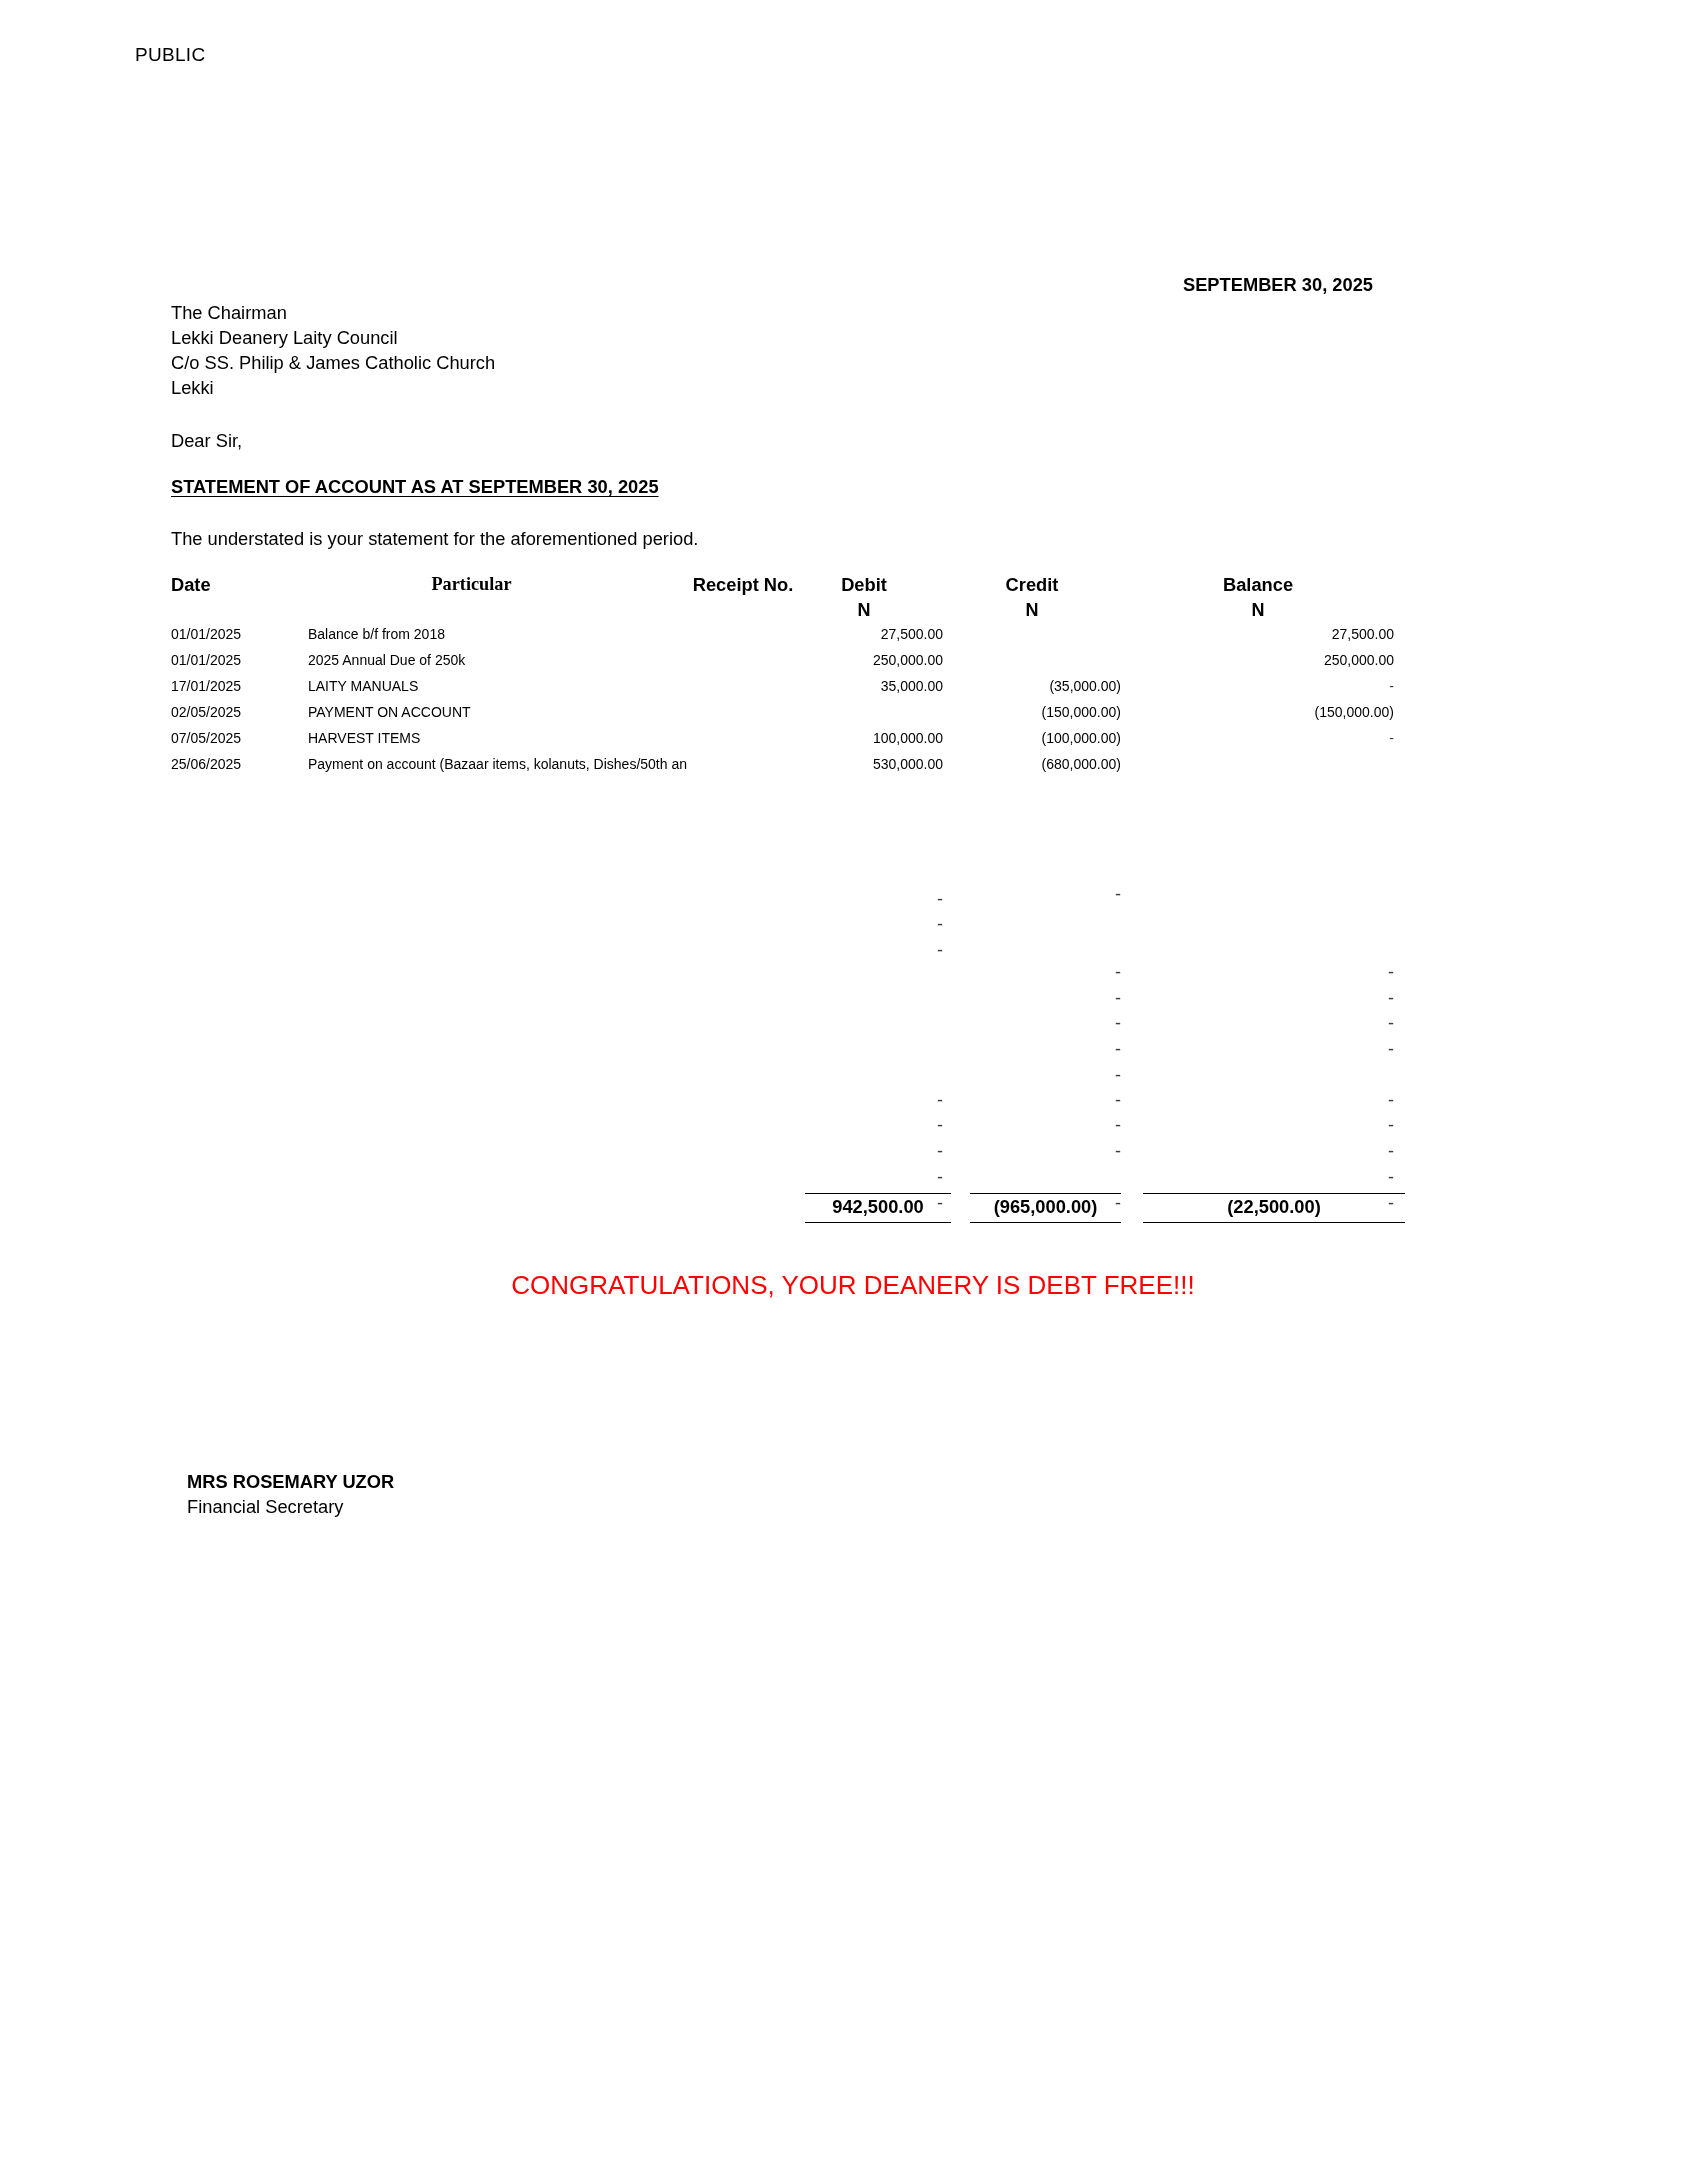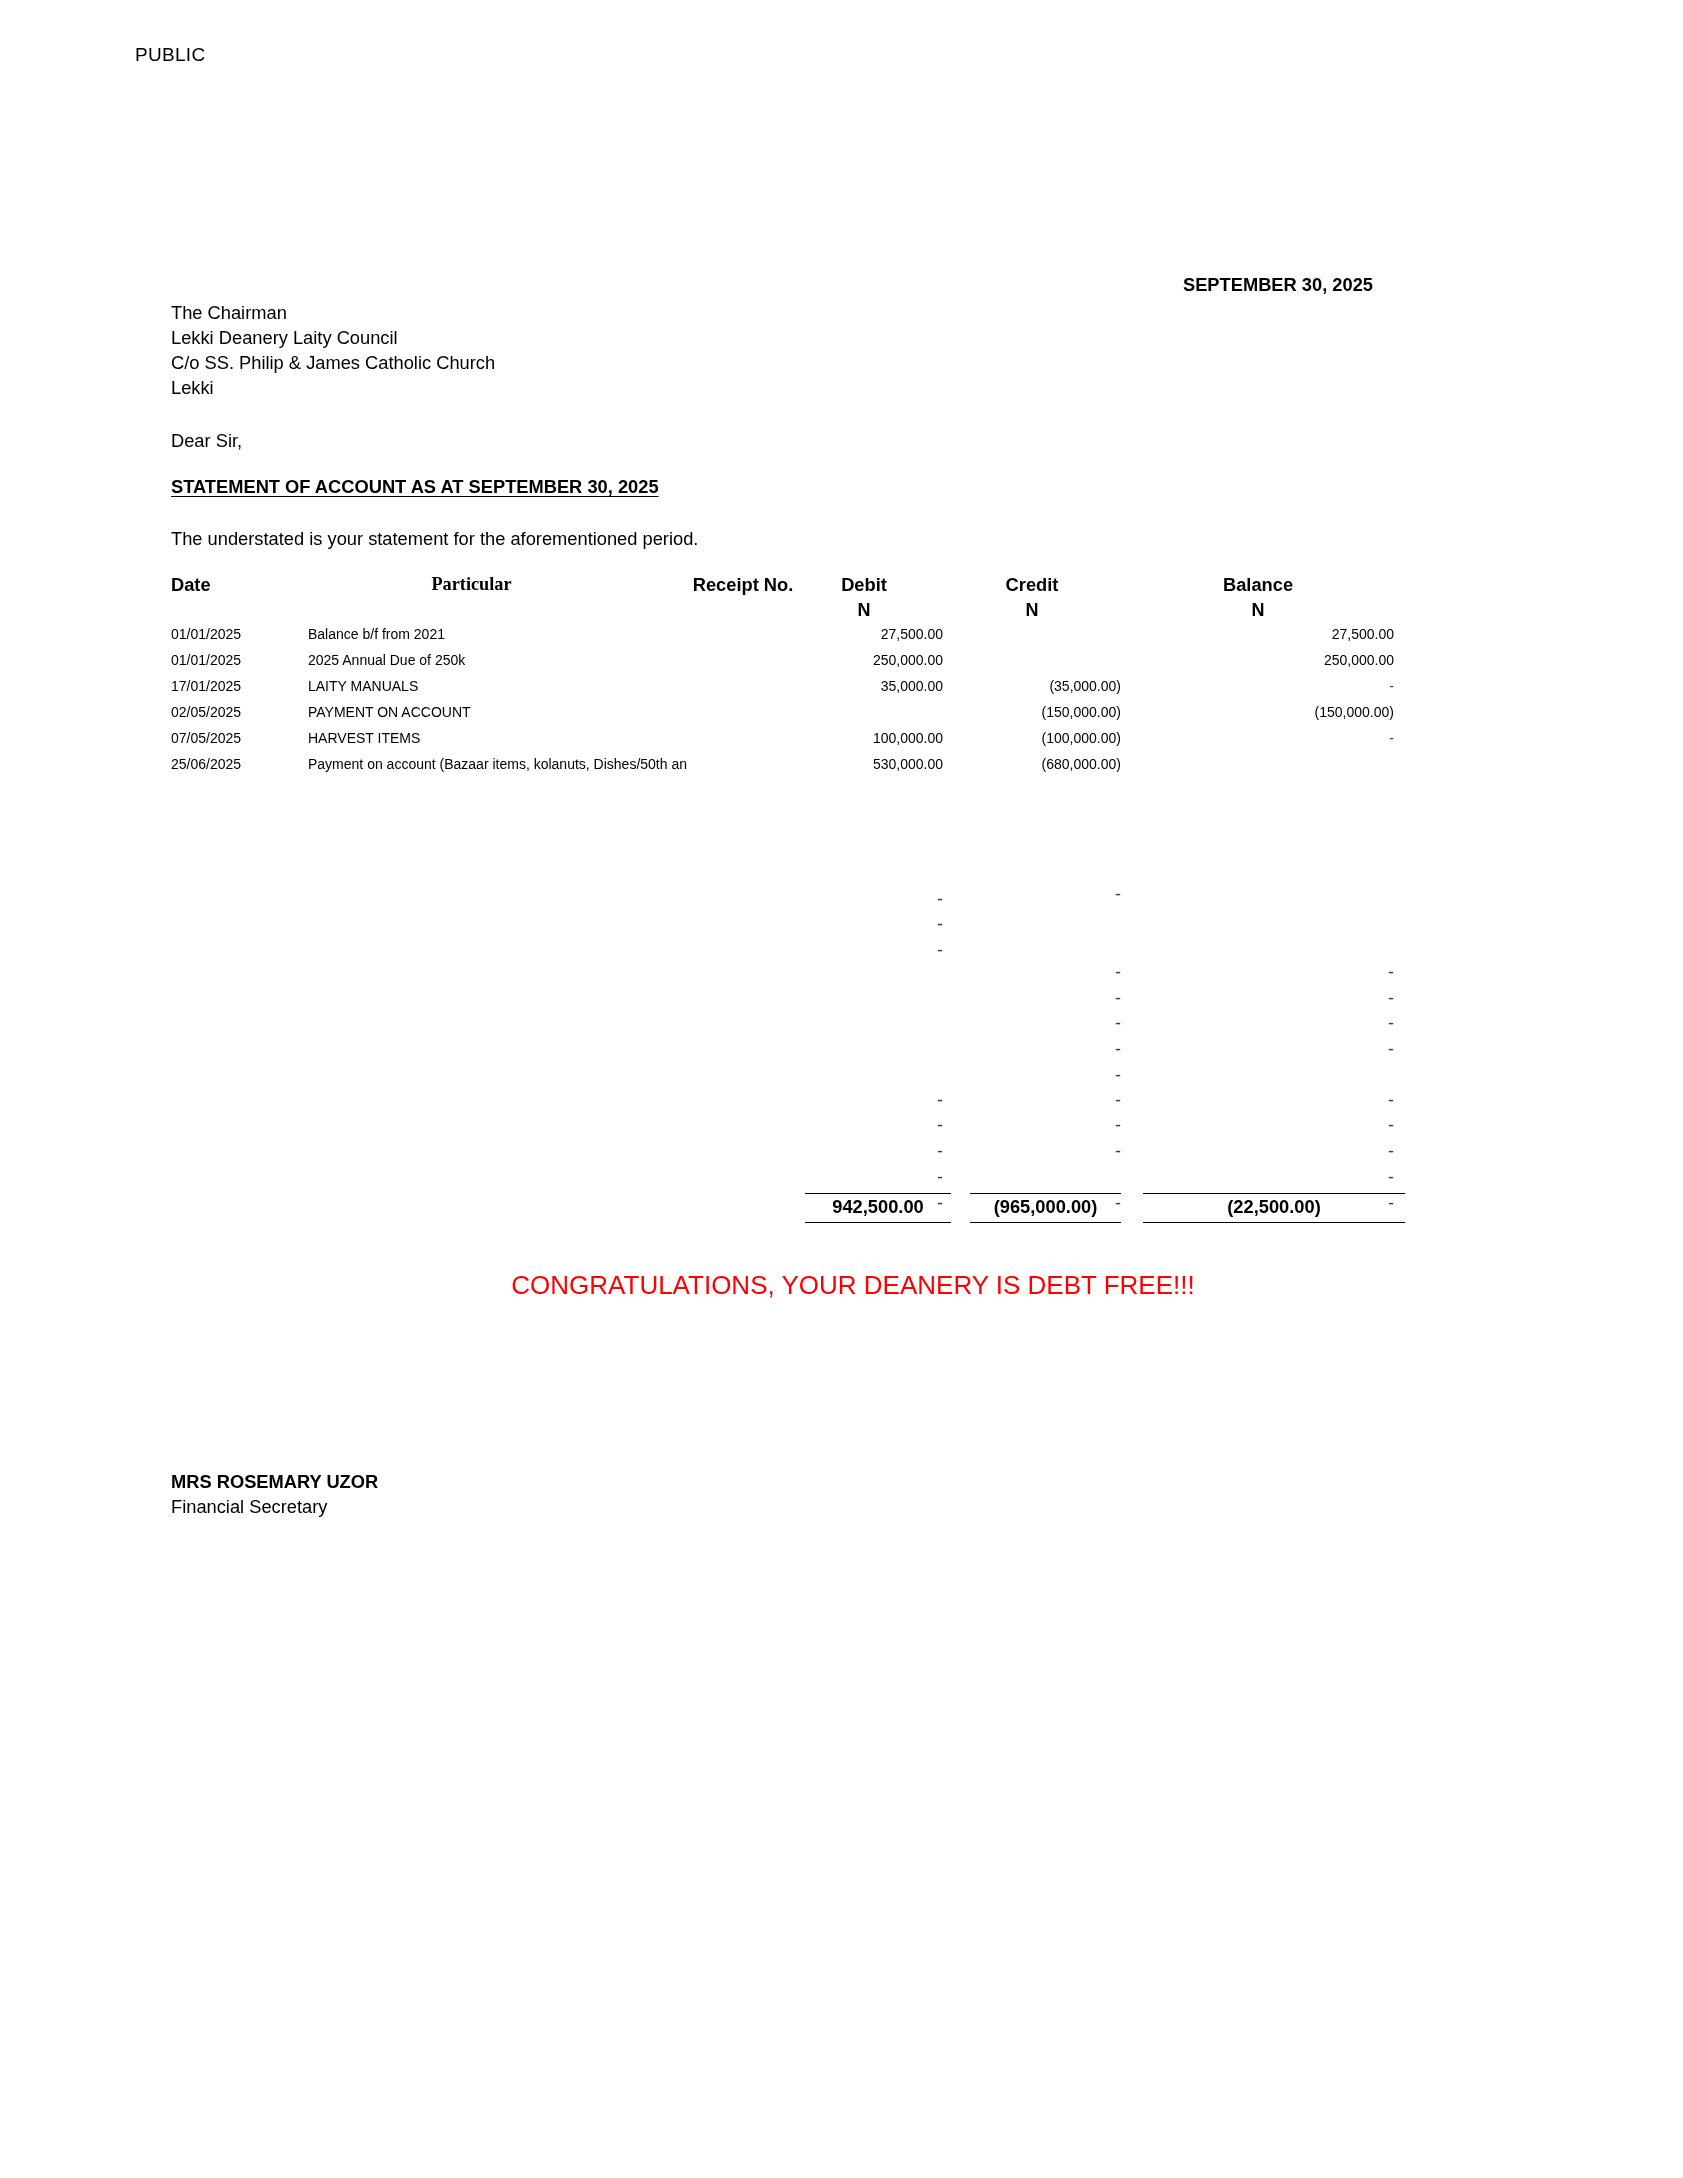--- a/index.html
+++ b/index.html
@@ -152,21 +152,21 @@
     width: 1683px;
     text-align: center;
     font-size: 26px;
     color: #ff0000;
     padding-left: 41px;
   }
   .congrats-inner { margin-left: -59px; }
 
   .signature {
     position: absolute;
-    left: 171px;
+    left: 187px;
     top: 1469px;
     font-size: 18.3px;
     line-height: 25px;
   }
   .sig-name { font-weight: bold; }
 </style>
 </head>
 <body>
 
 <div class="page">
@@ -199,21 +199,21 @@
 
     <div class="row nrow">
       <span class="cell c-debit">N</span>
       <span class="cell c-credit">N</span>
       <span class="cell c-balance">N</span>
     </div>
 
     <div id="ledger-rows">
         <div class="row">
           <span class="cell c-date">01/01/2025</span>
-          <span class="cell c-part">Balance b/f from 2021</span>
+          <span class="cell c-part">Balance b/f from 2018</span>
           <span class="cell c-receipt"></span>
           <span class="cell c-debit">27,500.00</span>
           <span class="cell c-credit"></span>
           <span class="cell c-balance">27,500.00</span>
         </div>
         <div class="row">
           <span class="cell c-date">01/01/2025</span>
           <span class="cell c-part">2025 Annual Due of 250k</span>
           <span class="cell c-receipt"></span>
           <span class="cell c-debit">250,000.00</span>

